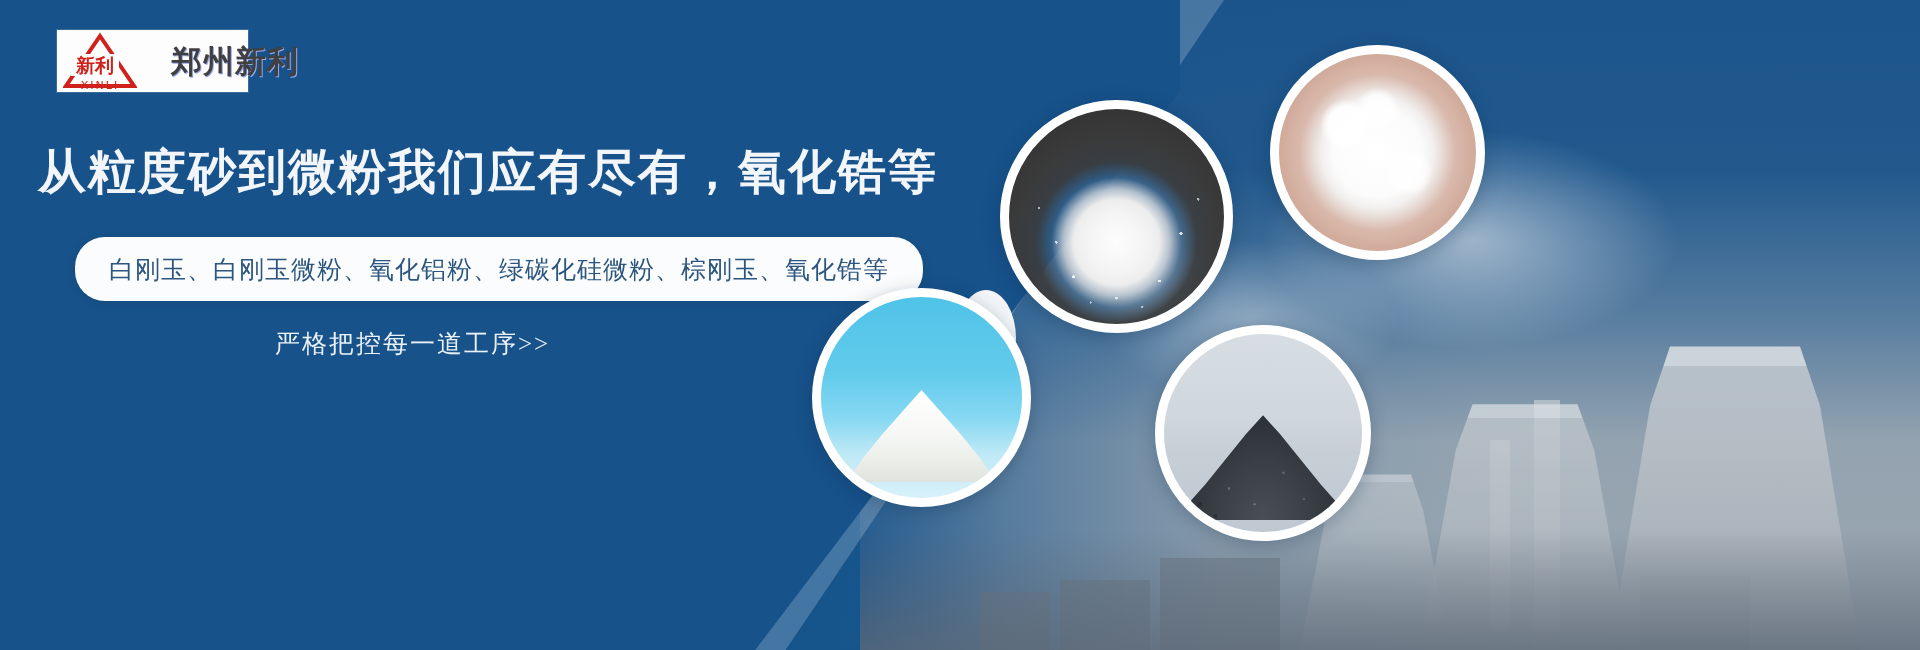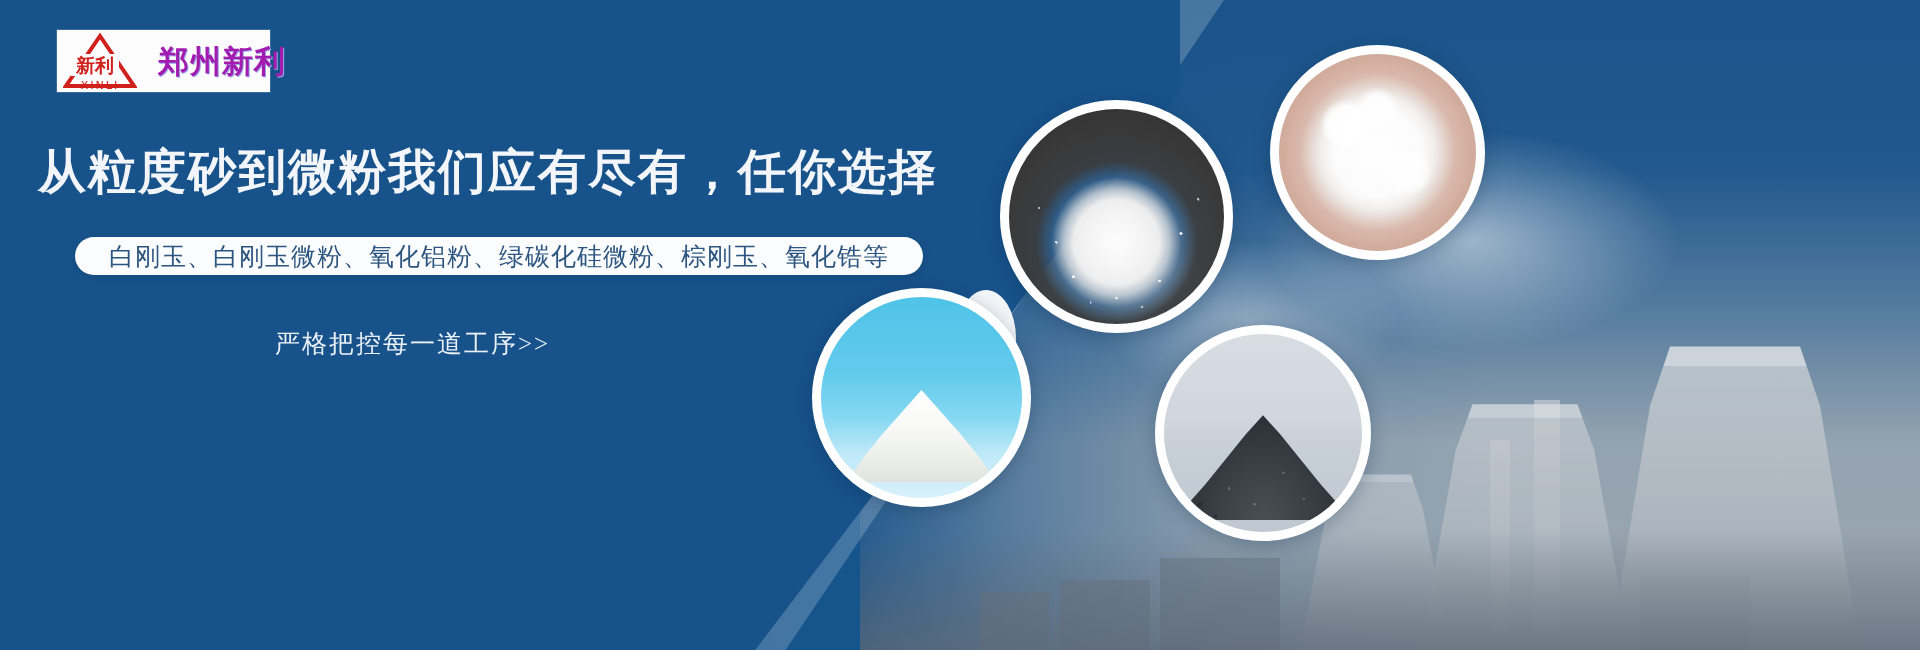--- a/index.html
+++ b/index.html
@@ -82,48 +82,49 @@
     clip-path:polygon(0 0,70px 0,70px 980px,0 980px);
   }
   .corner-dark{
     position:absolute;left:0;top:0;width:1180px;height:650px;
     background:#17528a;
     clip-path:polygon(0 0,100% 0,100% 14%,64% 100%,0 100%);
   }
 
   
   .logo-box{
-    position:absolute;left:57px;top:30px;width:213px;height:62px;
+    position:absolute;left:57px;top:30px;width:191px;height:62px;
     background:#fdfdfd;display:flex;align-items:center;
     box-shadow:0 0 0 1px rgba(255,255,255,.15);
+    gap:34px;
   }
   .logo-mark{
     position:relative;width:74px;height:58px;margin-left:6px;flex:none;
   }
   .logo-mark svg{display:block;}
   .logo-text{
     font-family:"DejaVu Sans","Liberation Sans",sans-serif;
     font-weight:bold;font-size:31px;letter-spacing:1px;
-    color:#a21caf;margin-left:21px;line-height:1;
+    color:#404040;margin-left:0;line-height:1;
     text-shadow:1px 1px 0 #9aa6e8;
     white-space:nowrap;
   }
 
   
   .headline{
     position:absolute;left:38px;top:140px;
     font-size:48px;font-weight:bold;color:#f2f6fa;
     letter-spacing:2px;white-space:nowrap;
     font-family:"DejaVu Sans","Liberation Sans",sans-serif;
   }
 
   
   .pill{
     position:absolute;left:75px;top:237px;
-    height:38px;padding:0 34px;border-radius:30px;
+    height:64px;padding:0 34px;border-radius:30px;
     background:#fbfcfd;display:flex;align-items:center;
     box-shadow:0 2px 10px rgba(0,0,0,.10);
   }
   .pill-text{
     font-size:25px;color:#2c557f;letter-spacing:1px;white-space:nowrap;
     font-family:"DejaVu Sans","Liberation Sans",sans-serif;
   }
 
   
   .subtitle{
@@ -247,21 +248,21 @@
       <svg width="74" height="58" viewBox="0 0 74 58" xmlns="http://www.w3.org/2000/svg">
         <polygon points="37,4 71,54 3,54" fill="none" stroke="#d0211c" stroke-width="4"></polygon>
         <rect x="8" y="22" width="48" height="22" fill="#fdfdfd"></rect>
         <text x="32" y="40" font-family="DejaVu Sans, Liberation Sans, sans-serif" font-size="19" font-weight="bold" fill="#d0211c" text-anchor="middle">新利</text>
         <text x="37" y="57" font-family="DejaVu Sans, Liberation Sans, sans-serif" font-size="11" letter-spacing="2" fill="#d0211c" text-anchor="middle">XINLI</text>
       </svg>
     </div>
     <div class="logo-text">郑州新利</div>
   </div>
 
-  <div class="headline">从粒度砂到微粉我们应有尽有，任你选择</div>
+  <div class="headline">从粒度砂到微粉我们应有尽有，氧化锆等</div>
 
   <div class="pill">
     <span class="pill-text">白刚玉、白刚玉微粉、氧化铝粉、绿碳化硅微粉、棕刚玉、氧化锆等</span>
   </div>
 
   <div class="subtitle">严格把控每一道工序&gt;&gt;</div>
 
   <div class="blob"></div>
 
   <div class="circle c-grit">

